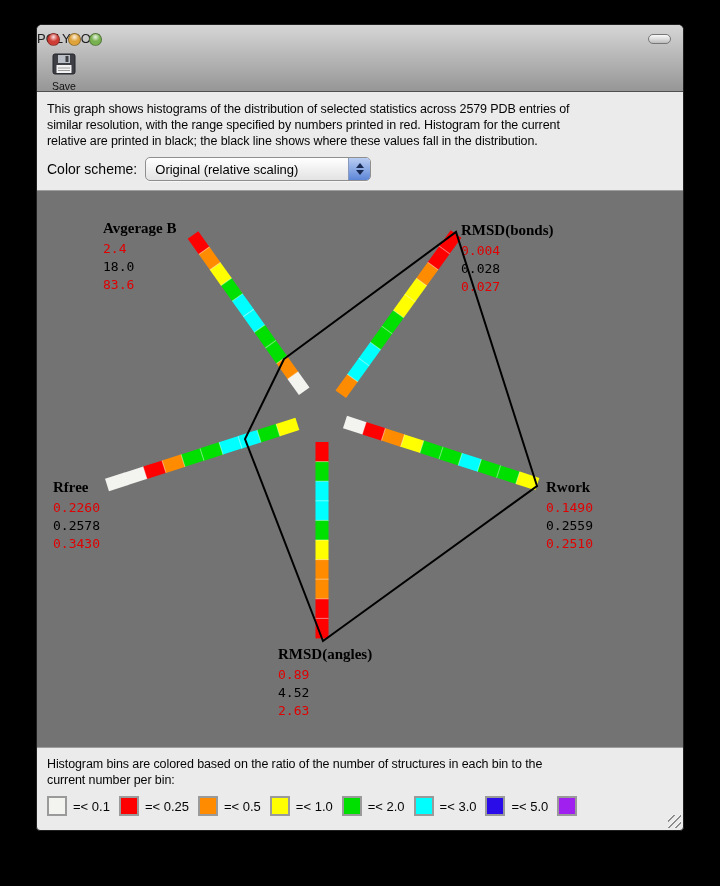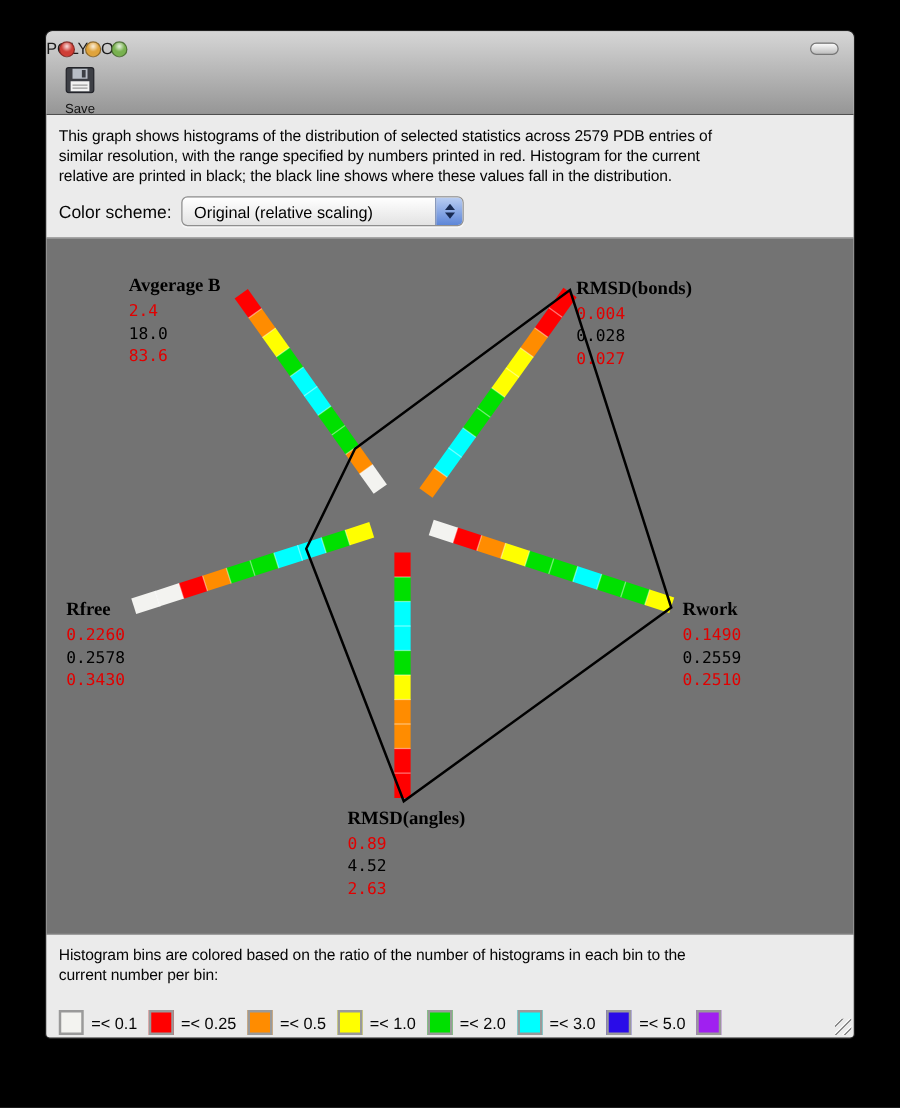--- a/index.html
+++ b/index.html
@@ -37,21 +37,21 @@
   .popup-cap { flex:0 0 22px; height:100%; background:linear-gradient(#b9cdf2,#5d86d8);
     border-left:1px solid #8899bb; display:flex; flex-direction:column; align-items:center; justify-content:center; gap:2px; }
   .arrow-up { width:0; height:0; border-left:4px solid transparent; border-right:4px solid transparent; border-bottom:5px solid #182a52; }
   .arrow-down { width:0; height:0; border-left:4px solid transparent; border-right:4px solid transparent; border-top:5px solid #182a52; }
   .plot-panel { flex:0 0 556px; position:relative; border-top:1px solid #9e9e9e; border-bottom:1px solid #9e9e9e; background:#737373; }
   .plot-panel svg { display:block; }
   .axis-title { font-family:"Liberation Serif",serif; font-weight:bold; font-size:15px; fill:#000; }
   .axis-value { font-family:"DejaVu Sans Mono",monospace; font-size:13px; }
   .footer { flex:1; position:relative; padding:8px 10px 0 10px; }
   .footer-line { font-size:12.5px; letter-spacing:-0.1px; line-height:16px; color:#050505; white-space:nowrap; }
-  .legend-row { display:flex; align-items:center; margin-top:20px; gap:9px; }
+  .legend-row { display:flex; align-items:center; margin-top:8px; gap:9px; }
   .legend-item { display:flex; align-items:center; gap:6px; }
   .legend-swatch { width:20px; height:20px; border:2px solid #9a9a9a; }
   .legend-label { font-size:13px; color:#050505; white-space:nowrap; }
   .resize-grip { position:absolute; right:2px; bottom:2px; width:13px; height:13px;
     background:repeating-linear-gradient(135deg, transparent 0 3px, #f6f6f6 3px 4px, #8b8b8b 4px 5px); }
 </style>
 </head>
 <body>
 
 <div class="window">
@@ -224,21 +224,21 @@
         </g>
         <text x="16" y="301" class="axis-title">Rfree</text>
         <text x="16" y="321" class="axis-value" fill="#e10000">0.2260</text>
         <text x="16" y="339" class="axis-value" fill="#000000">0.2578</text>
         <text x="16" y="357" class="axis-value" fill="#e10000">0.3430</text>
         <polygon points="247,168 419,41 500,295 286,450 208,248" fill="none" stroke="#000" stroke-width="2" stroke-linejoin="miter"></polygon>
       </svg>
   </div>
 
   <div class="footer">
-    <div class="footer-line">Histogram bins are colored based on the ratio of the number of histograms in each bin to the</div>
+    <div class="footer-line">Histogram bins are colored based on the ratio of the number of structures in each bin to the</div>
     <div class="footer-line">current number per bin:</div>
     <div class="legend-row">
         <div class="legend-item">
           <div class="legend-swatch" style="background: rgb(243, 243, 240);"></div>
           <span class="legend-label">=&lt; 0.1</span>
         </div>
         <div class="legend-item">
           <div class="legend-swatch" style="background: rgb(255, 0, 0);"></div>
           <span class="legend-label">=&lt; 0.25</span>
         </div>

